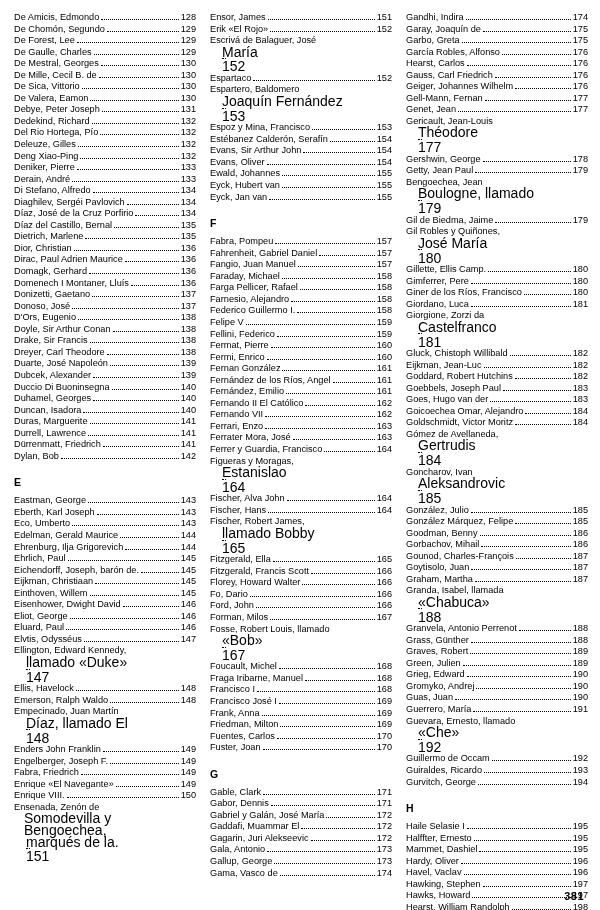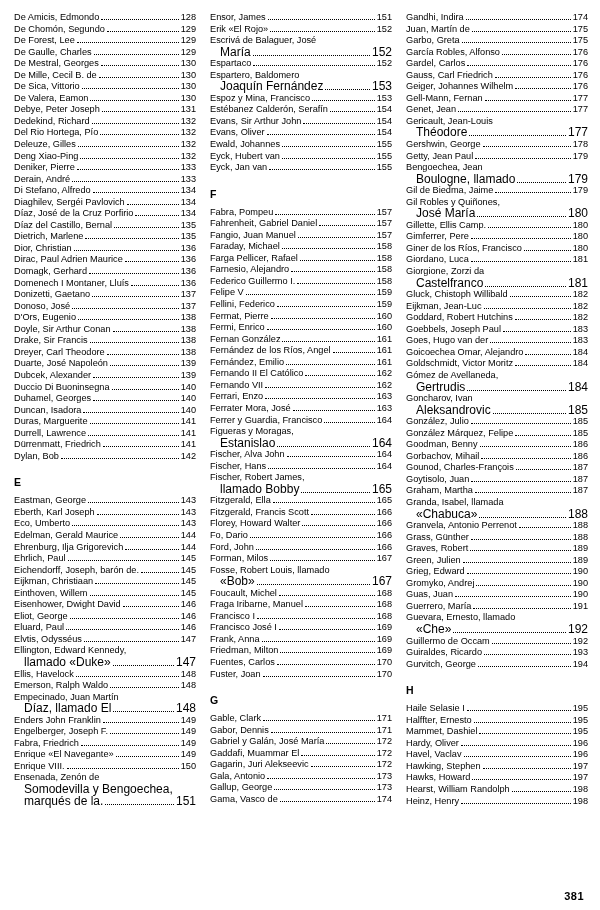--- a/index.html
+++ b/index.html
@@ -48,27 +48,28 @@
     min-width: 4px;
     height: 0;
   }
   .entry .pg {
     flex: 0 0 auto;
     text-align: right;
     font-size: 9.2px;
   }
   
   .cont {
-    font-size: 12px;
+    font-size: 14px;
     line-height: 11.55px;
     display: flex;
     align-items: baseline;
     width: 100%;
     padding-left: 10px;
     box-sizing: border-box;
+    flex-direction: column;
   }
   .cont .txt { white-space: pre-wrap; }
   .cont .dots {
     flex: 1 1 auto;
     border-bottom: 1px dotted #000;
     margin: 0 2px 2.2px 2px;
     min-width: 4px;
     height: 0;
   }
   .cont .pg { flex: 0 0 auto; text-align: right; }
@@ -725,36 +726,36 @@
           <span class="pg">174</span>
         </div>
       </div>
     <div class="col" id="col-3">
         <div class="entry">
           <span class="txt">Gandhi, Indira</span>
           <span class="dots"></span>
           <span class="pg">174</span>
         </div>
         <div class="entry">
-          <span class="txt">Juan, Martín de</span>
+          <span class="txt">Garay, Joaquín de</span>
           <span class="dots"></span>
           <span class="pg">175</span>
         </div>
         <div class="entry">
           <span class="txt">Garbo, Greta</span>
           <span class="dots"></span>
           <span class="pg">175</span>
         </div>
         <div class="entry">
           <span class="txt">García Robles, Alfonso</span>
           <span class="dots"></span>
           <span class="pg">176</span>
         </div>
         <div class="entry">
-          <span class="txt">Gardel, Carlos</span>
+          <span class="txt">Hearst, Carlos</span>
           <span class="dots"></span>
           <span class="pg">176</span>
         </div>
         <div class="entry">
           <span class="txt">Gauss, Carl Friedrich</span>
           <span class="dots"></span>
           <span class="pg">176</span>
         </div>
         <div class="entry">
           <span class="txt">Geiger, Johannes Wilhelm</span>

